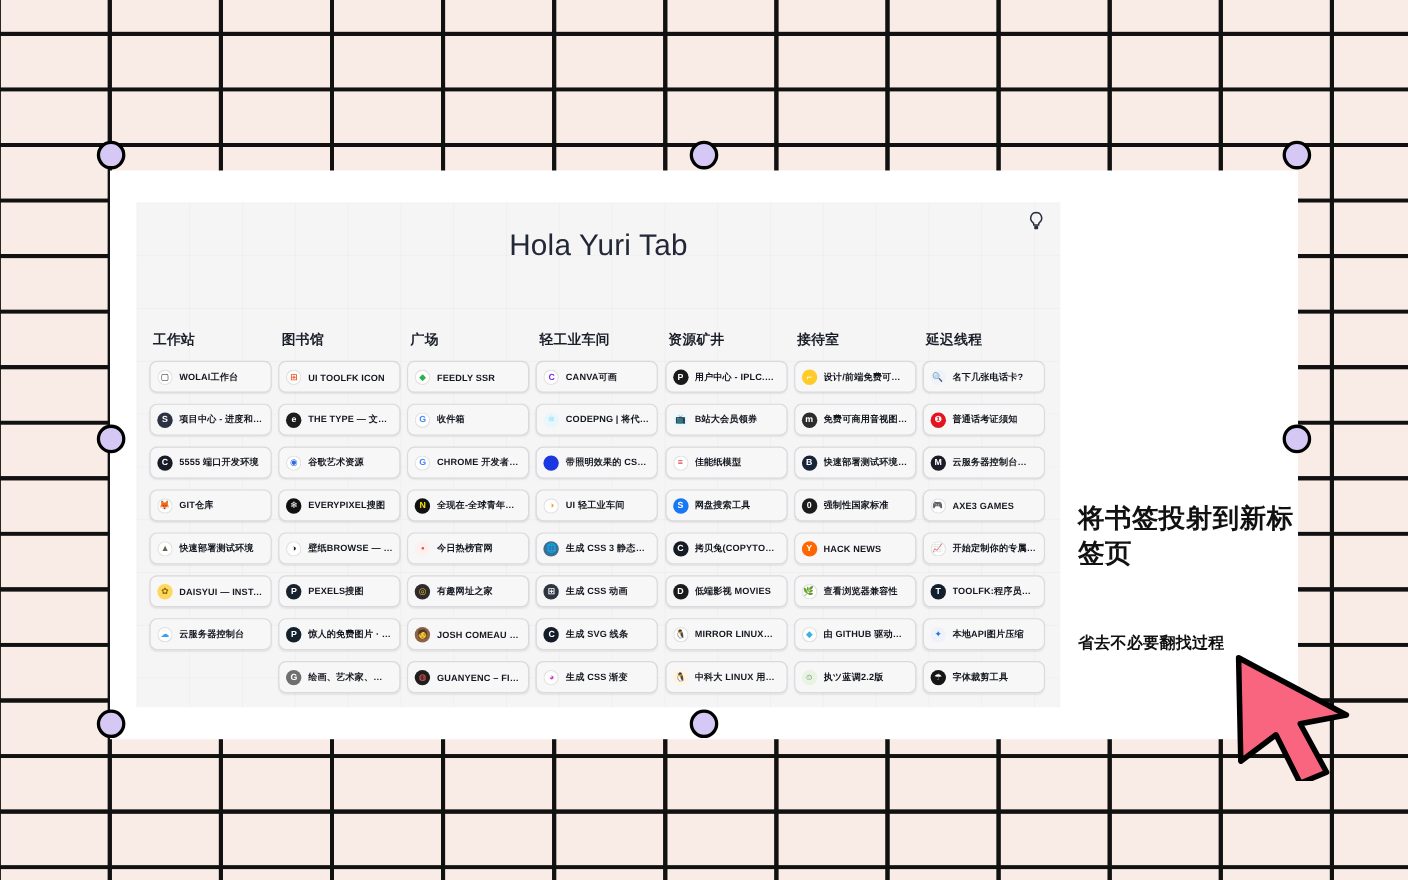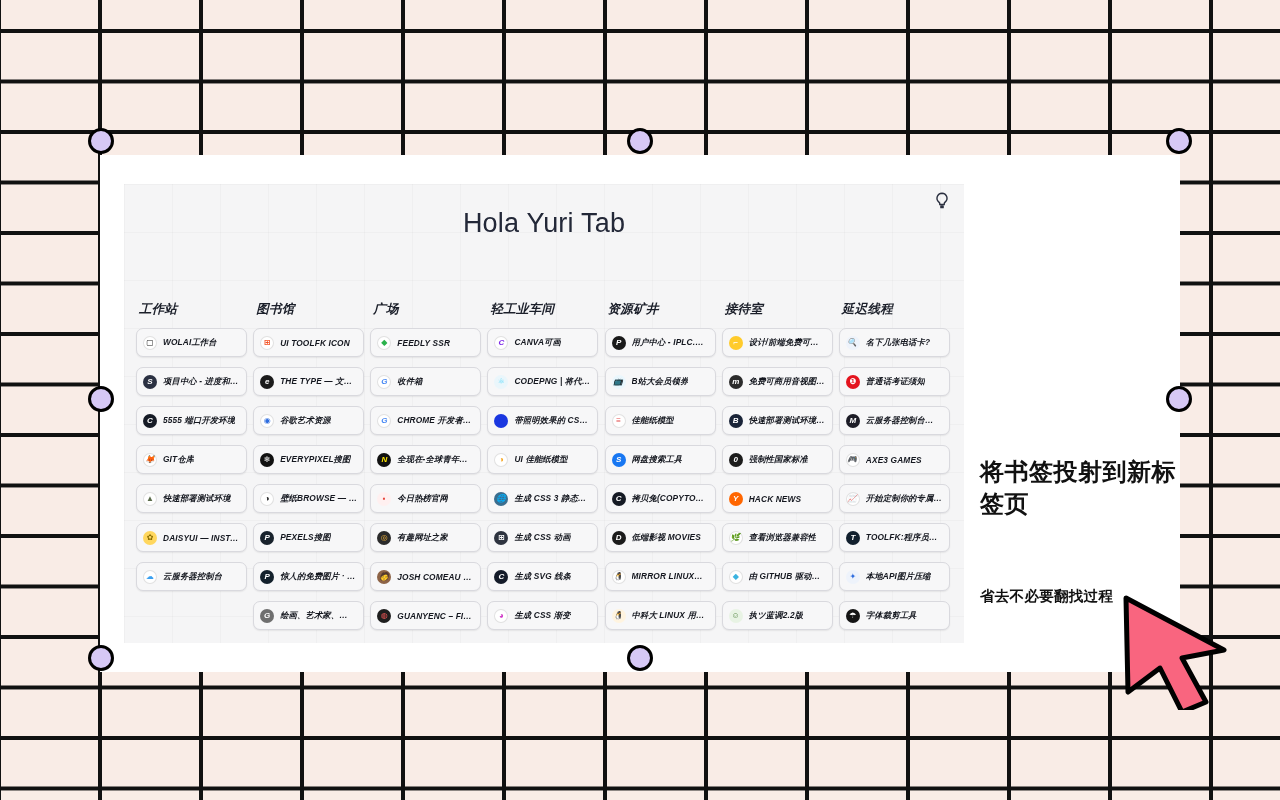--- a/index.html
+++ b/index.html
@@ -64,21 +64,21 @@
   #bulb-icon {
     position: absolute; right: 14px; top: 8px;
     width: 16px; height: 20px;
   }
 
   
   #columns {
     position: absolute; left: 12px; top: 117px; right: 8px;
     display: flex; gap: 0;
   }
-  .col { width: 118px; margin-right: 0; font-style: italic; }
+  .col { width: 118px; margin-right: 0; }
   .col + .col { margin-left: 0; }
   .col-head {
     font-size: 12.5px; font-weight: 700; color: #1b1f2a;
     margin: 0 0 10px 3px; letter-spacing: .3px;
     white-space: nowrap;
   }
   .bm {
     position: relative;
     display: flex; align-items: center; gap: 6px;
     height: 29px; width: 111px;
@@ -104,21 +104,21 @@
     white-space: nowrap; overflow: hidden; text-overflow: ellipsis;
   }
 
   
   #headline {
     position: absolute; left: 880px; top: 301px; width: 200px;
     font-size: 24px; font-weight: 700; color: #111;
     line-height: 1.32; letter-spacing: .5px;
   }
   #subline {
-    position: absolute; left: 880px; top: 432px; width: 200px;
+    position: absolute; left: 880px; top: 420px; width: 200px;
     font-size: 14.5px; font-weight: 700; color: #111;
     letter-spacing: .3px;
   }
 
   
   .handle {
     position: absolute; width: 26px; height: 26px;
     border-radius: 50%;
     background: #d6c8f5; border: 3px solid #000;
     z-index: 6;
@@ -257,21 +257,21 @@
           <div class="bm">
             <span class="fav" style="background: rgb(234, 246, 251); color: rgb(97, 218, 251);">⚛</span>
             <span class="lbl">CODEPNG | 将代…</span>
           </div>
           <div class="bm">
             <span class="fav" style="background: rgb(26, 55, 224); color: rgb(26, 55, 224);">●</span>
             <span class="lbl">带照明效果的 CSS…</span>
           </div>
           <div class="bm">
             <span class="fav" style="background: rgb(255, 255, 255); color: rgb(245, 166, 35); box-shadow: rgba(0, 0, 0, 0.12) 0px 0px 0px 1px inset;">◑</span>
-            <span class="lbl">UI 佳能纸模型</span>
+            <span class="lbl">UI 轻工业车间</span>
           </div>
           <div class="bm">
             <span class="fav" style="background: rgb(59, 110, 143); color: rgb(255, 255, 255);">🌐</span>
             <span class="lbl">生成 CSS 3 静态…</span>
           </div>
           <div class="bm">
             <span class="fav" style="background: rgb(46, 52, 64); color: rgb(255, 255, 255);">⊞</span>
             <span class="lbl">生成 CSS 动画</span>
           </div>
           <div class="bm">

